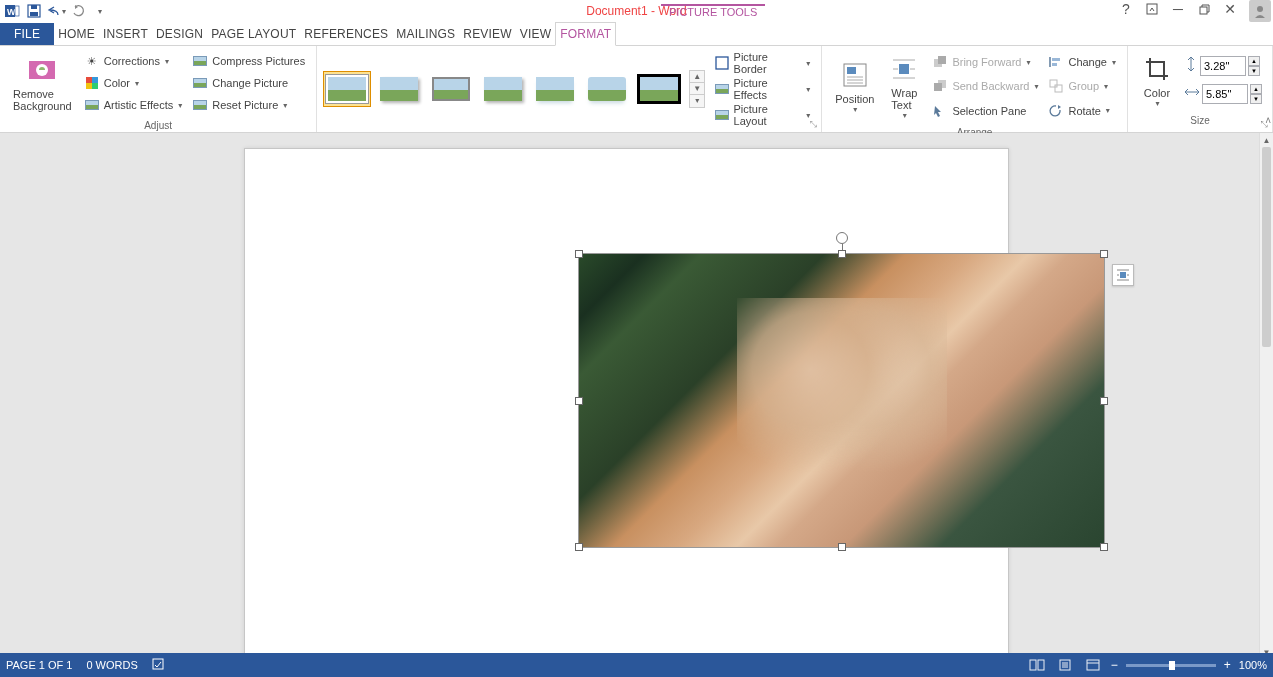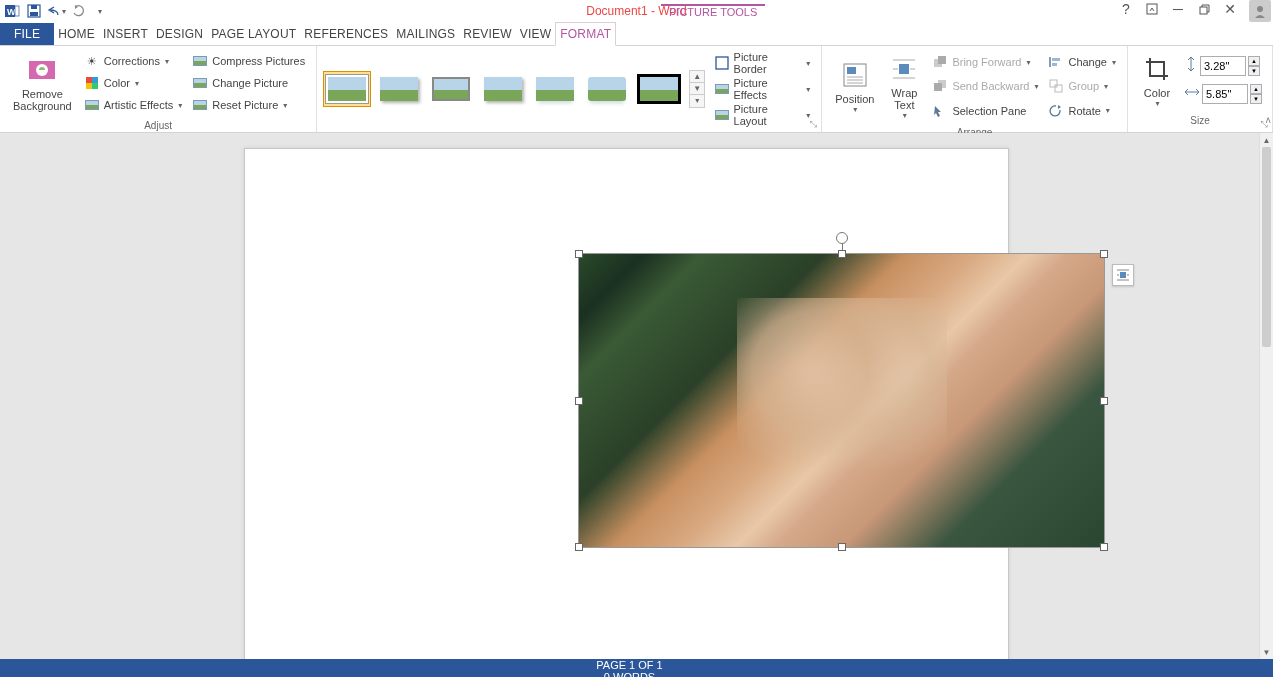--- a/index.html
+++ b/index.html
@@ -22,21 +22,21 @@
 .tab.active { color: #b455a0; border: 1px solid #d4d4d4; border-bottom: 1px solid #fff; margin-bottom: -1px; background: #fff; }
 
 
 .ribbon { height: 87px; background: #fff; border-bottom: 1px solid #d4d4d4; display: flex; position: relative; }
 .ribbon-group { border-right: 1px solid #e1e1e1; display: flex; flex-direction: column; position: relative; }
 .group-body { flex: 1; display: flex; padding: 4px 6px; }
 .group-label { text-align: center; font-size: 10px; color: #666; padding-bottom: 18px; height: 16px; }
 .dialog-launcher { position: absolute; right: 2px; bottom: 2px; width: 12px; height: 12px; font-size: 9px; color: #888; cursor: pointer; display: flex; align-items: center; justify-content: center; }
 
 
-.big-btn { display: flex; flex-direction: column; align-items: center; justify-content: center; padding: 2px 6px; cursor: pointer; border: 1px solid transparent; font-size: 11px; color: #444; text-align: center; }
+.big-btn { display: flex; flex-direction: column; align-items: center; justify-content: center; padding: 2px 6px; cursor: pointer; border: 1px solid transparent; font-size: 11px; color: #444; text-align: left; }
 .big-btn .bb-icon { width: 32px; height: 32px; display: flex; align-items: center; justify-content: center; margin-bottom: 2px; }
 .adjust-list { display: flex; flex-direction: column; justify-content: space-around; }
 .small-btn { display: flex; align-items: center; gap: 4px; padding: 1px 4px; cursor: pointer; font-size: 11px; color: #444; border: 1px solid transparent; height: 22px; }
 .small-btn .s-icon { width: 16px; height: 16px; display: flex; align-items: center; justify-content: center; }
 .small-btn.disabled { color: #aaa; cursor: default; }
 .dd-arrow { font-size: 8px; color: #666; margin-left: 1px; }
 
 
 .gallery { display: flex; gap: 4px; align-items: center; }
 .style-thumb { width: 48px; height: 36px; border: 1px solid transparent; cursor: pointer; display: flex; align-items: center; justify-content: center; position: relative; }
@@ -75,21 +75,21 @@
 .rotate-stem { position: absolute; left: 50%; top: -10px; width: 1px; height: 8px; background: #777; }
 .layout-options-btn { position: absolute; right: -30px; top: 10px; width: 22px; height: 22px; border: 1px solid #bbb; background: #fff; cursor: pointer; display: flex; align-items: center; justify-content: center; box-shadow: 0 1px 2px rgba(0,0,0,.15); }
 
 
 .vscroll { position: absolute; right: 0; top: 133px; bottom: 18px; width: 14px; background: #f0f0f0; border-left: 1px solid #ddd; }
 .vscroll .arrow { height: 14px; display: flex; align-items: center; justify-content: center; font-size: 8px; color: #666; cursor: pointer; }
 .vscroll .thumb { position: absolute; top: 14px; left: 2px; right: 2px; height: 200px; background: #cdcdcd; border-radius: 2px; cursor: pointer; }
 .collapse-ribbon { position: absolute; right: 2px; top: 115px; font-size: 10px; color: #777; cursor: pointer; }
 
 
-.status-bar { position: absolute; bottom: 0; left: 0; right: 0; height: 18px; background: #2b579a; color: #fff; display: flex; align-items: center; font-size: 11px; padding: 0 6px; flex-direction: column; }
+.status-bar { position: absolute; bottom: 0; left: 0; right: 0; height: 24px; background: #2b579a; color: #fff; display: flex; align-items: center; font-size: 11px; padding: 0 6px; }
 .status-bar .seg { margin-right: 14px; cursor: pointer; }
 .status-right { margin-left: auto; display: flex; align-items: center; gap: 8px; }
 .view-btn { width: 20px; height: 14px; cursor: pointer; display: flex; align-items: center; justify-content: center; opacity: 0.9; }
 .zoom-slider { width: 90px; height: 3px; background: #7a99c8; position: relative; cursor: pointer; }
 .zoom-slider .zmid { position: absolute; left: 50%; top: -2px; width: 1px; height: 7px; background: #cfd9eb; }
 .zoom-slider .zthumb { position: absolute; left: 48%; top: -3px; width: 6px; height: 9px; background: #fff; }
 .zoom-pm { cursor: pointer; font-size: 12px; }
 
 
 .mtn { width: 14px; height: 10px; background: linear-gradient(to bottom, #b8d4e8 50%, #7aa65a 50%); border: 1px solid #7a9ab8; position: relative; }

